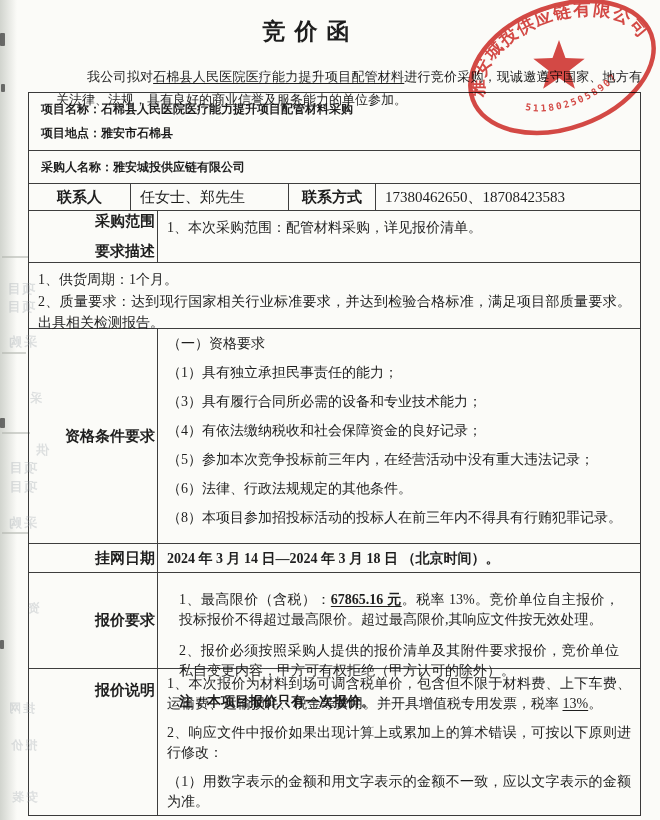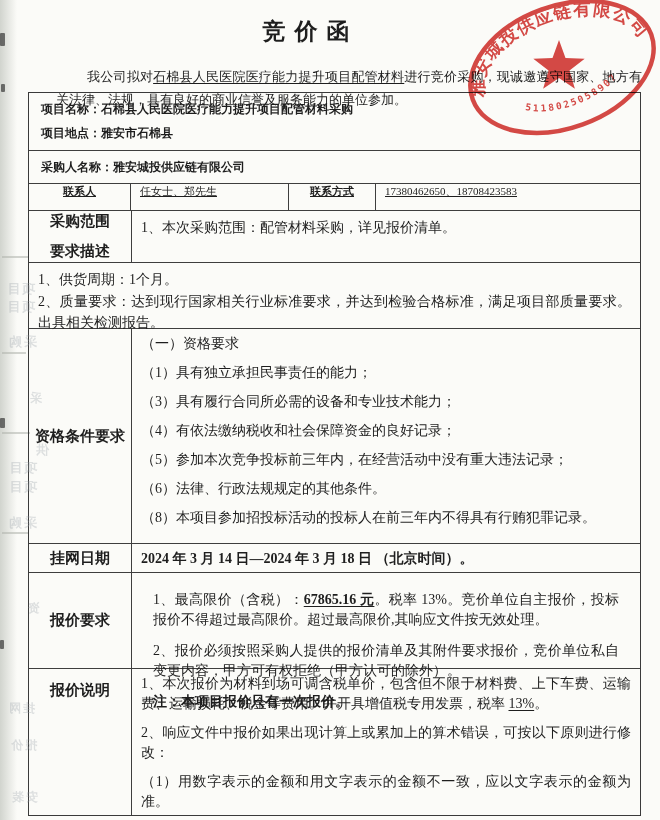--- a/index.html
+++ b/index.html
@@ -33,37 +33,36 @@
   .doc-table{
     position:absolute;left:28px;top:92px;width:611px;height:722px;
     border:1.5px solid #3a3a3a;box-sizing:content-box;
     display:flex;flex-direction:column;font-size:14px;
   }
   .row{display:flex;border-bottom:1px solid #3e3e3e;box-sizing:border-box;flex:0 0 auto;}
   .row:last-child{border-bottom:none;flex:1 1 auto;}
   .cell{box-sizing:border-box;}
   .label-cell{
     width:103px;flex:0 0 103px;border-right:1px solid #3e3e3e;
-    display:flex;flex-direction:column;justify-content:center;align-items:center;
-    gap:11px;font-weight:bold;font-size:15px;text-align:center;padding:4px 2px;
+    display:flex;flex-direction:column;justify-content:center;align-items:flex-end;
+    gap:11px;font-weight:bold;font-size:15px;text-align:center;padding:4px 2px;margin-left:26px;
   }
   .label-cell.top{justify-content:flex-start;padding-top:12px;}
   .content-cell{flex:1 1 auto;padding:5px 9px;min-width:0;}
   .content-cell.vcenter{display:flex;flex-direction:column;justify-content:center;}
   .content-cell.full{
     font-weight:bold;font-size:12px;padding:4px 12px;
     display:flex;flex-direction:column;justify-content:space-evenly;
   }
   .line{line-height:21px;margin:1px 0;text-align:justify;}
   .row.spaced .line{line-height:20px;margin:0 0 9px 0;}
   .row.tight .line{line-height:19.5px;margin:12px;}
   .contact-cell{
-    display:flex;align-items:flex-start;padding:0 9px;font-size:11px;
+    display:flex;align-items:center;padding:0 9px;font-size:15px;
     border-right:1px solid #3e3e3e;
-    text-decoration:underline;
   }
   .contact-cell.head{justify-content:center;font-weight:bold;}
   .contact-cell:last-child{border-right:none;}
   .seg-u{text-decoration:underline;text-underline-offset:2px;}
   .seg-b{font-weight:bold;}
   .seg-bu{font-weight:bold;text-decoration:underline;text-underline-offset:2px;}
   .seal{
     position:absolute;left:451px;top:-6px;width:222px;height:152px;
     mix-blend-mode:multiply;opacity:.88;pointer-events:none;
   }

